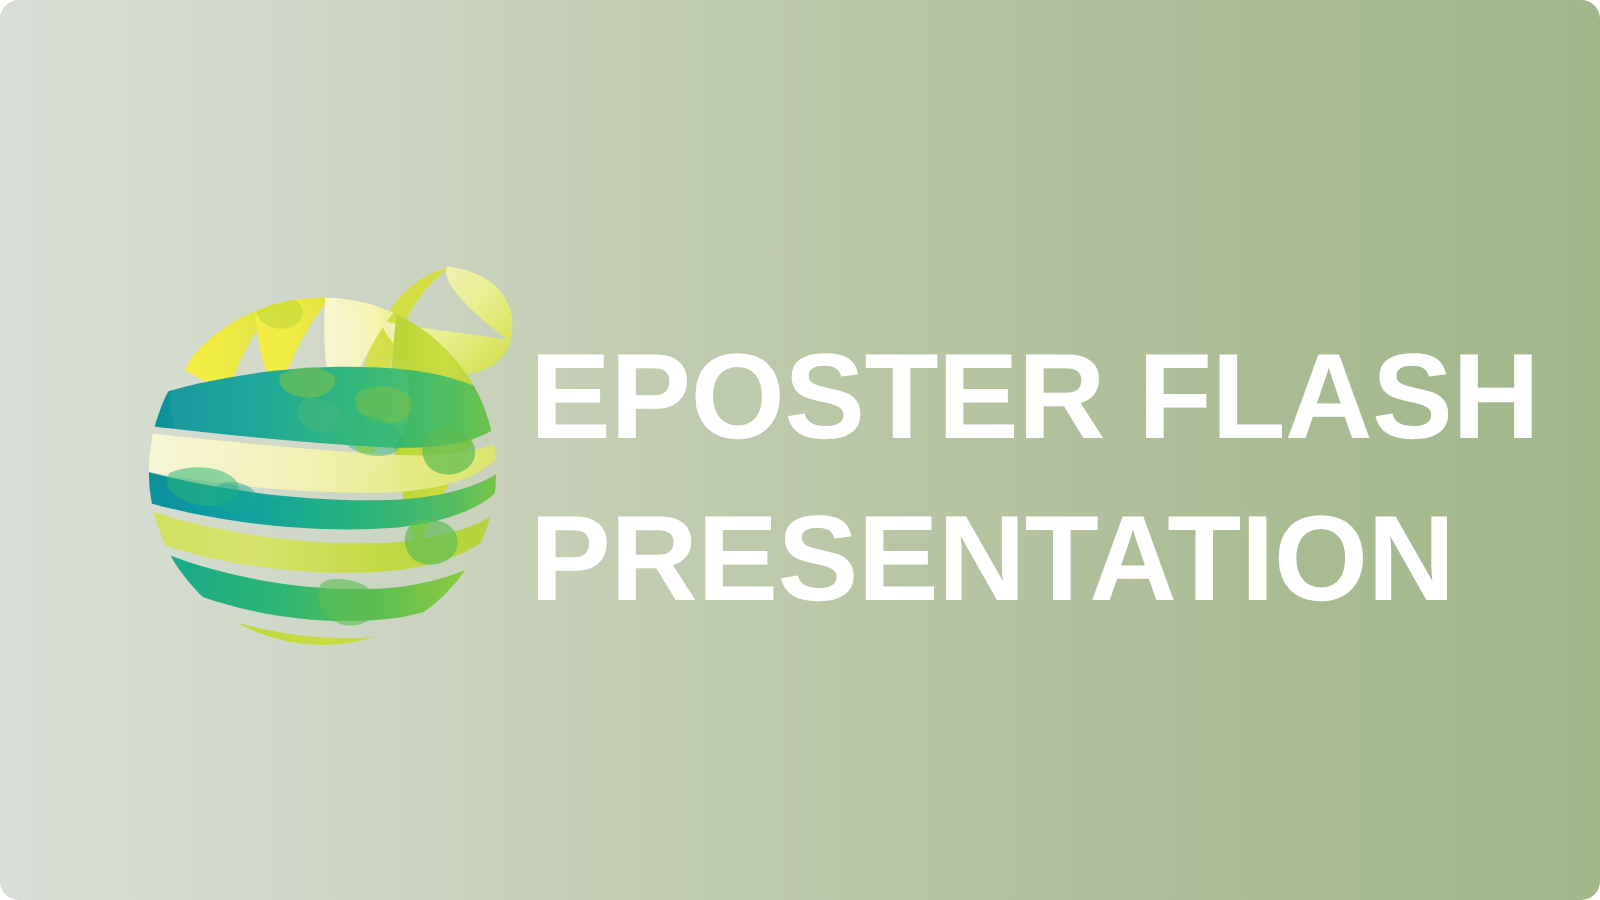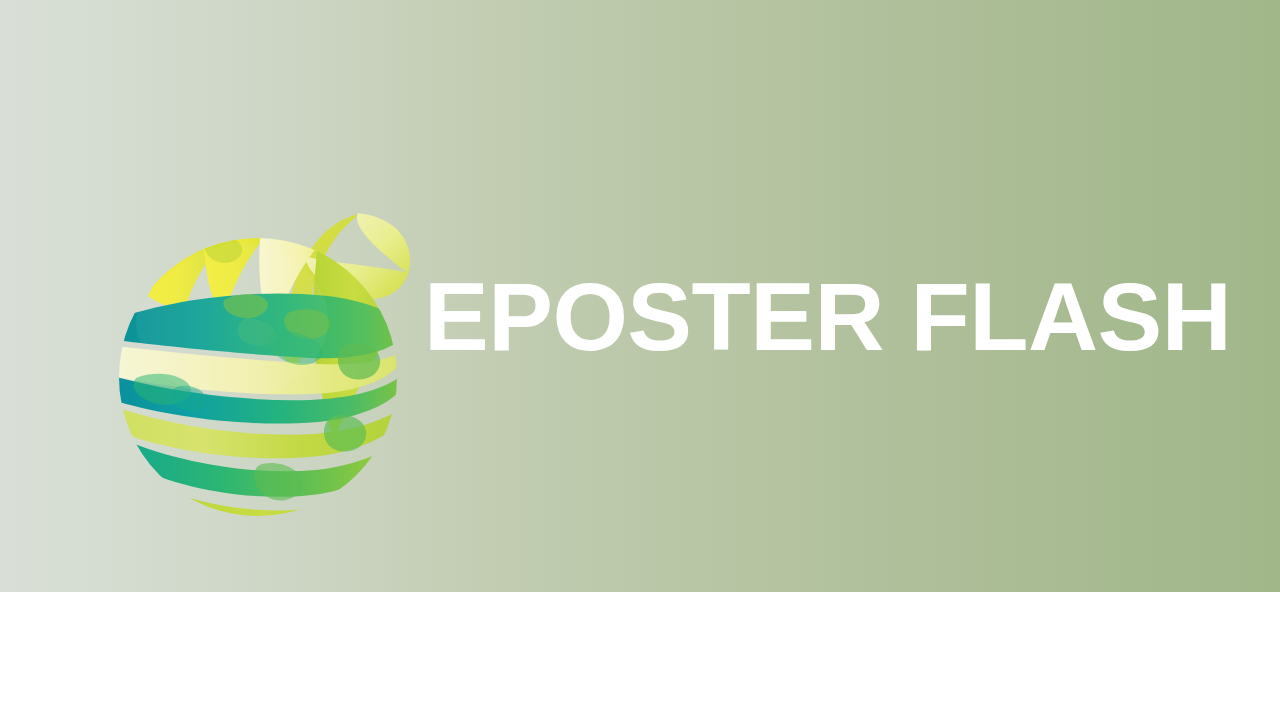--- a/index.html
+++ b/index.html
@@ -9,31 +9,32 @@
     height: 720px;
     overflow: hidden;
   }
   body {
     font-family: "Liberation Sans", sans-serif;
   }
 
   #slide {
     position: relative;
     width: 1280px;
-    height: 592px;
+    height: 720px;
     background: linear-gradient(90deg,
         #d9dfd6 0%,
         #d5dcd1 8%,
         #cdd6c5 22%,
         #c2cdb2 38%,
         #bac7a7 52%,
         #b1c09c 68%,
         #a8bb92 84%,
         #a1b78a 100%);
     overflow: hidden;
+    border-radius: 15px;
   }
 
   
   #logo-wrap {
     position: absolute;
     left: 112px;
     top: 200px;
     width: 320px;
     height: 320px;
   }
@@ -237,15 +238,16 @@
       </g>
 
       <g clip-path="url(#sphereClip)">
         <ellipse cx="120" cy="120" rx="96" ry="78" fill="#ffffff" opacity="0.05"></ellipse>
       </g>
     </svg>
   </div>
 
   <div id="title-block">
     <div class="title-line">EPOSTER FLASH</div>
+    <div class="title-line">PRESENTATION</div>
   </div>
 
 </div>
 
 </body></html>

